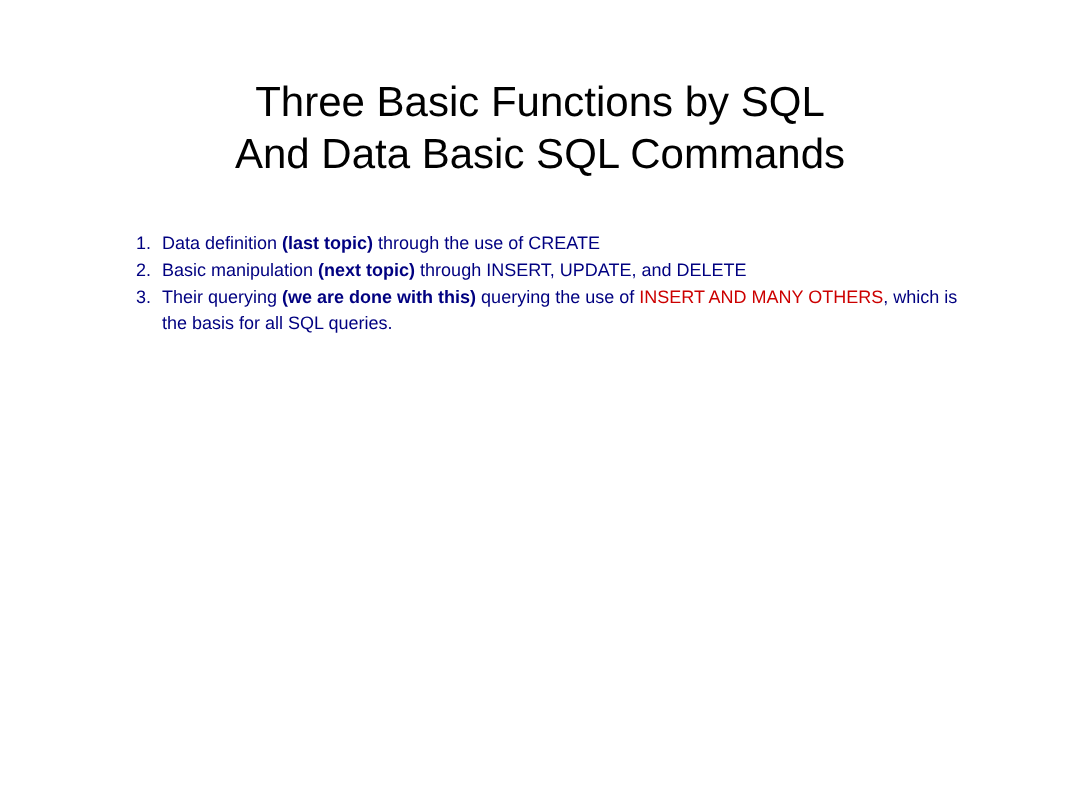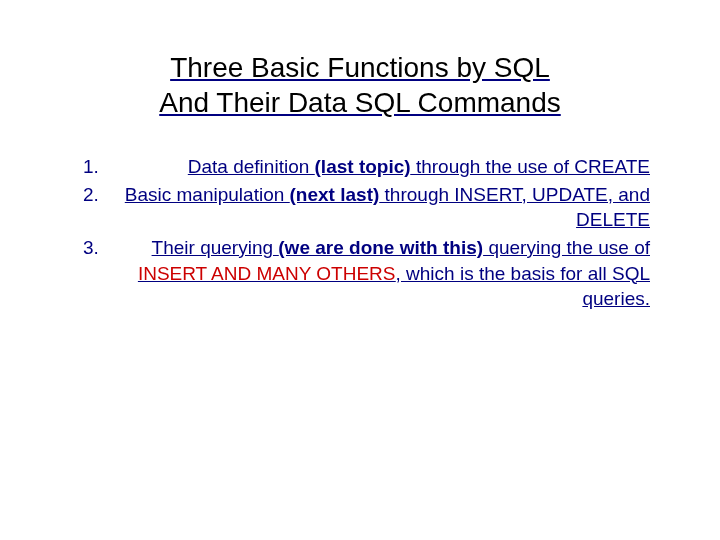--- a/index.html
+++ b/index.html
@@ -10,60 +10,58 @@
     background: #ffffff;
     font-family: "Comic Sans MS", "Comic Sans", cursive, sans-serif;
     color: #000080;
   }
   .slide {
     box-sizing: border-box;
     width: 720px;
     height: 416px;
     padding: 50px 70px 40px 70px;
     position: relative;
-    text-decoration: underline;
   }
   .title {
     font-size: 28px;
     line-height: 1.25;
     text-align: center;
     color: #000000;
     margin: 0 0 34px 0;
     font-weight: normal;
   }
   ol.body {
     margin: 0;
     padding: 0 0 0 34px;
-    font-size: 19px;
+    font-size: 12px;
     line-height: 1.35;
     color: #000080;
-    text-align: right;
   }
   ol.body li {
     margin: 0 0 2px 0;
     padding-left: 4px;
   }
   .bold { font-weight: bold; }
   .red { color: #cc0000; }
 </style>
 </head>
 <body>
 
 <div class="slide">
 
   <h1 class="title">
     <span>Three Basic Functions by SQL</span><br>
-    <span>And Their Data SQL Commands</span>
+    <span>And Data Basic SQL Commands</span>
   </h1>
 
   <ol class="body">
     <li>
       <span>Data definition </span><span class="bold">(last topic)</span><span> through the use of CREATE</span>
     </li>
     <li>
-      <span>Basic manipulation </span><span class="bold">(next last)</span><span> through INSERT, UPDATE, and DELETE</span>
+      <span>Basic manipulation </span><span class="bold">(next topic)</span><span> through INSERT, UPDATE, and DELETE</span>
     </li>
     <li>
       <span>Their querying </span><span class="bold">(we are done with this)</span><span> querying the use of </span><span class="red">INSERT AND MANY OTHERS</span><span>, which is the basis for all SQL queries.</span>
     </li>
   </ol>
 
 </div>
 
 </body></html>

